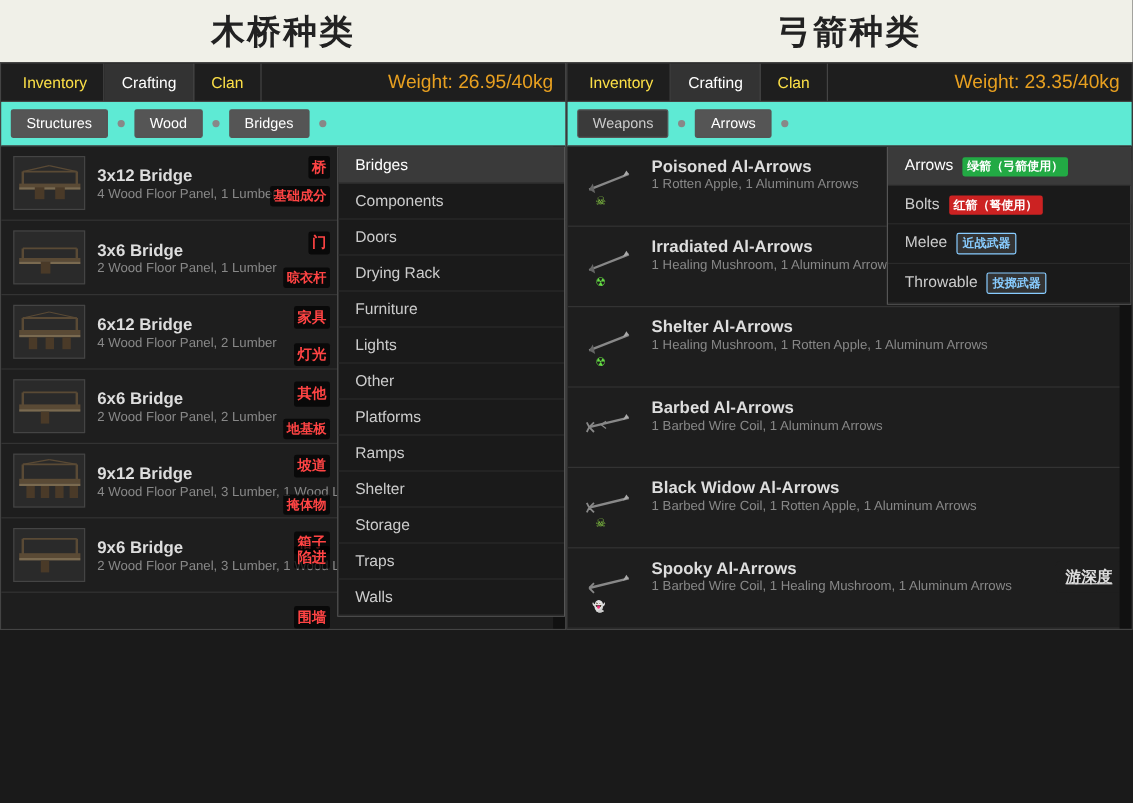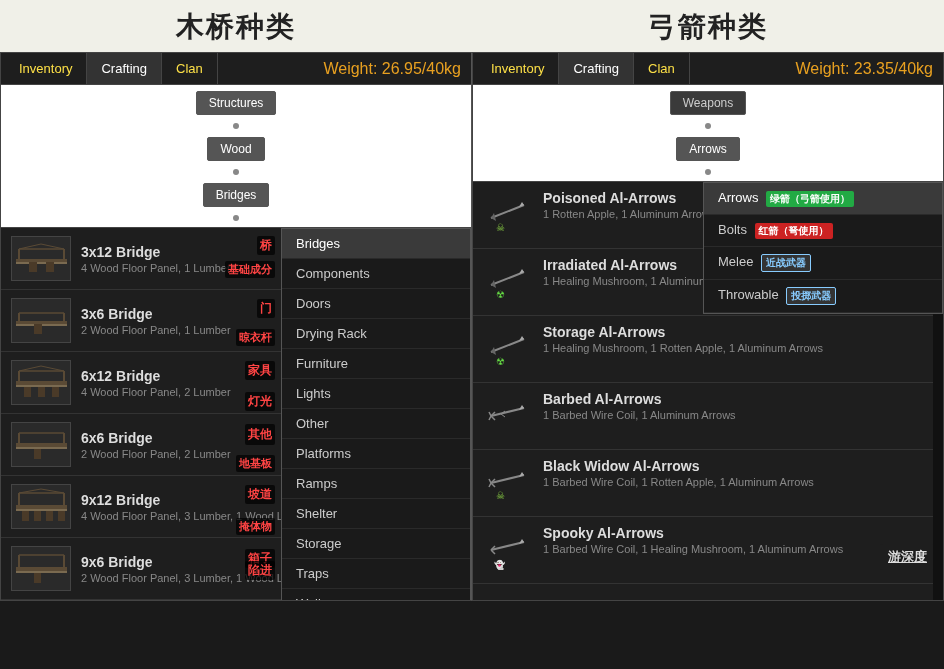--- a/index.html
+++ b/index.html
@@ -78,25 +78,24 @@
       margin-left: auto;
       color: #e8a020;
       font-size: 16px;
       padding-right: 6px;
     }
 
     
     .filter-bar {
       display: flex;
       align-items: center;
-      background: #ffffff;
+      background: #5eead4;
       padding: 6px 8px;
       gap: 8px;
       border-bottom: 1px solid #444;
-      flex-direction: column;
     }
 
     .filter-btn {
       background: #3a3a3a;
       color: #ccc;
       border: 1px solid #555;
       padding: 4px 12px;
       font-size: 12px;
       cursor: pointer;
       border-radius: 2px;
@@ -471,21 +470,21 @@
 
       <div class="filter-bar">
         <button class="filter-btn">Weapons</button>
         <span class="dot"></span>
         <button class="filter-btn active">Arrows</button>
         <span class="dot"></span>
       </div>
 
       <div class="item-list" style="position:relative;">
 
-        <div class="dropdown-overlay" style="top:0; right:0; width:240px; background:#1a1a1a; border:1px solid #555;">
+        <div class="dropdown-overlay" style="top:0; right:0; width:204px; background:#1a1a1a; border:1px solid #555;">
           <div class="dropdown-item active">
             <span>Arrows</span>
             <span class="ann-tag ann-green">绿箭（弓箭使用）</span>
           </div>
           <div class="dropdown-item">
             <span>Bolts</span>
             <span class="ann-tag ann-red">红箭（弩使用）</span>
           </div>
           <div class="dropdown-item">
             <span>Melee</span>
@@ -530,21 +529,21 @@
         <div class="arrow-item">
           <div class="arrow-icon">
             <svg width="45" height="45" viewBox="0 0 45 45">
               <line x1="5" y1="25" x2="38" y2="12" stroke="#888" stroke-width="2"></line>
               <polygon points="38,12 33,14 36,9" fill="#aaa"></polygon>
               <polygon points="5,25 8,20 10,28" fill="#666"></polygon>
               <text x="10" y="38" font-size="10" fill="#66dd44">☢</text>
             </svg>
           </div>
           <div class="item-info">
-            <div class="item-name">Storage Al-Arrows</div>
+            <div class="item-name">Shelter Al-Arrows</div>
             <div class="item-recipe">1 Healing Mushroom, 1 Rotten Apple, 1 Aluminum Arrows</div>
           </div>
         </div>
 
         <div class="arrow-item">
           <div class="arrow-icon">
             <svg width="45" height="45" viewBox="0 0 45 45">
               <line x1="5" y1="22" x2="38" y2="14" stroke="#888" stroke-width="2"></line>
               <polygon points="38,14 33,16 36,11" fill="#aaa"></polygon>
               <path d="M5,22 L9,18 M5,22 L9,26 M5,22 L3,18 M5,22 L3,26" stroke="#888" stroke-width="1.5"></path>

